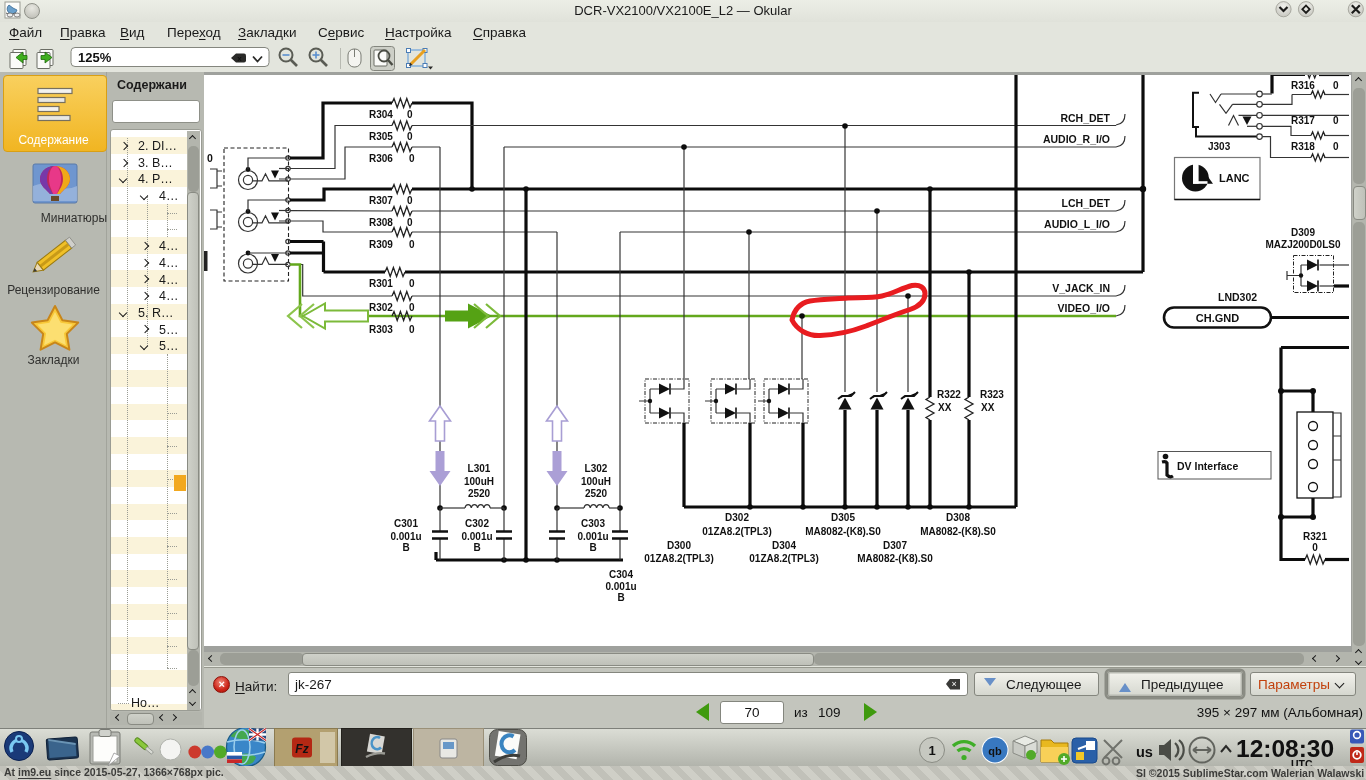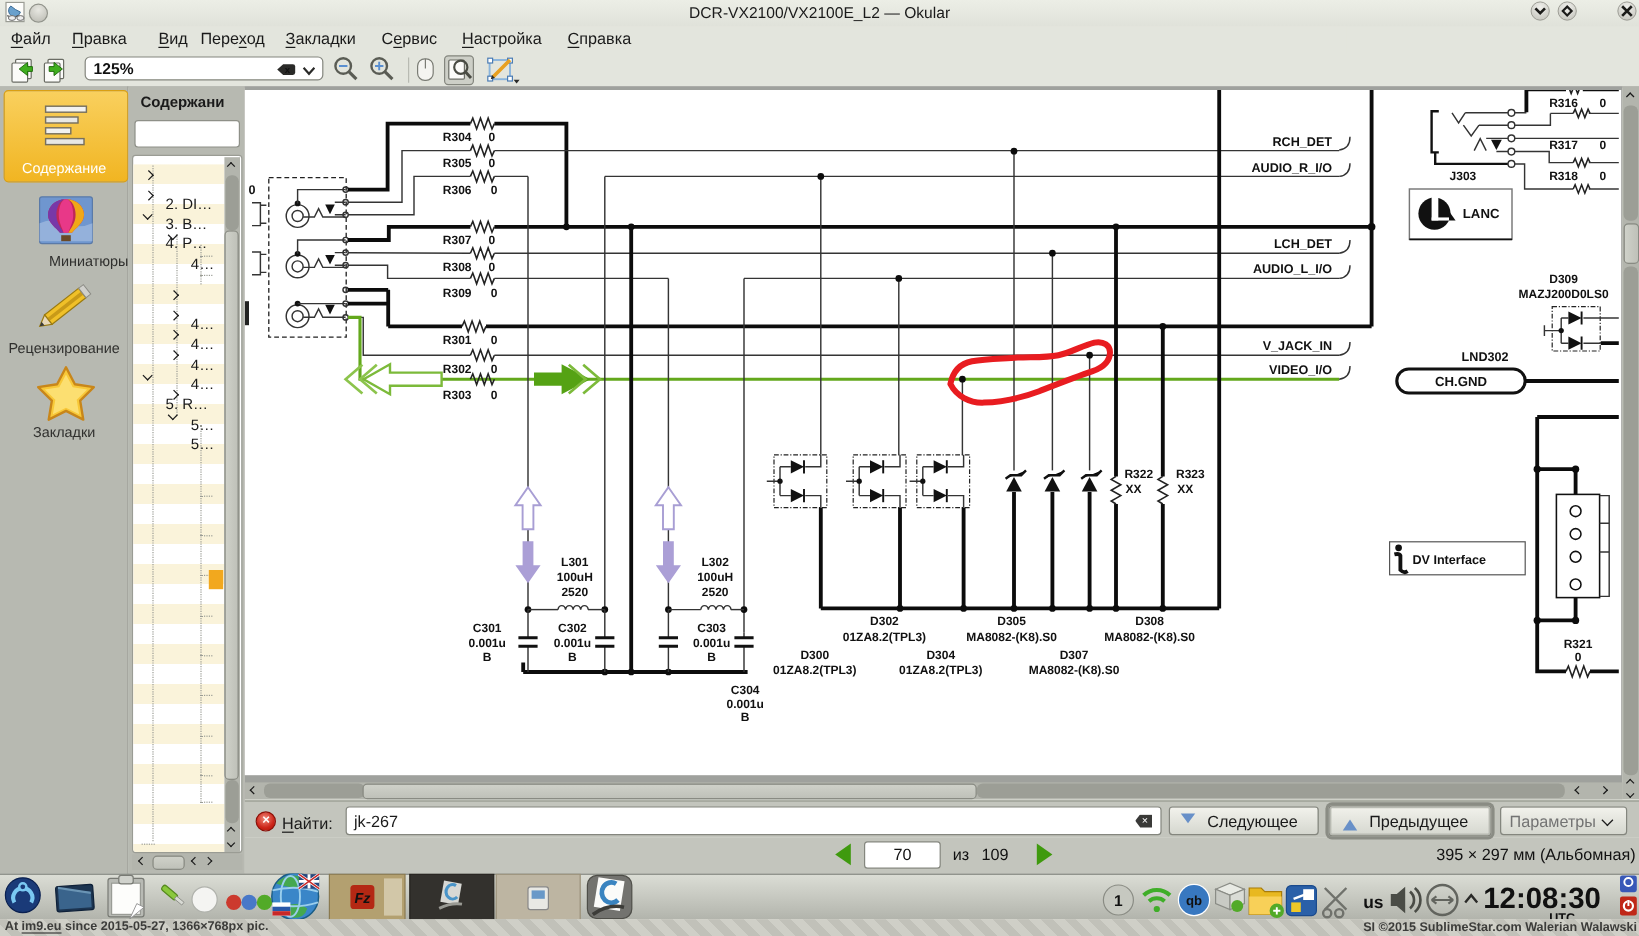--- a/index.html
+++ b/index.html
@@ -20,21 +20,21 @@
 
 #sidebar{left:0;top:72px;width:107px;height:656px;background:#b7b9b1;
  border-right:1px solid #a2a49c;box-sizing:border-box;}
 .sbtext{width:107px;text-align:center;font-size:12px;color:#30302e;}
 #tabsel{left:3px;top:75px;width:104px;height:77px;border-radius:4px;
  background:linear-gradient(#f9d05e,#f1b522);border:1px solid #d99f14;box-sizing:border-box;}
 
 #treepanel{left:107px;top:72px;width:97px;height:656px;background:#b7b9b1;}
 #treebox{left:110px;top:129px;width:92px;height:582px;background:#fff;border:1px solid #9a9c94;
  border-radius:3px;box-sizing:border-box;overflow:hidden;}
-.titem{position:absolute;font-size:12.5px;color:#1a1a1a;top:1px;white-space:nowrap;margin-top:24px;}
+.titem{position:absolute;font-size:12.5px;color:#1a1a1a;top:1px;white-space:nowrap;}
 .tick{position:absolute;left:56px;width:10px;height:1px;border-top:1px dotted #9a9c94;}
 .chev,.chevd,.chevu,.chevdn,.chevl,.chevr{position:absolute;width:5px;height:5px;
  border-right:1.7px solid #1a1a1a;border-bottom:1.7px solid #1a1a1a;}
 .chev{transform:rotate(-45deg);}
 .chevd{transform:rotate(45deg);}
 .chevu{transform:rotate(-135deg);width:4px;height:4px;}
 .chevdn{transform:rotate(45deg);width:4px;height:4px;}
 .chevl{transform:rotate(135deg);width:4px;height:4px;}
 .chevr{transform:rotate(-45deg);width:4px;height:4px;}
 
@@ -81,21 +81,21 @@
  <circle cx="1306" cy="9.2" r="7.6" fill="url(#wb)" stroke="#9a9a92" stroke-width="0.8"></circle>
  <circle cx="1355.8" cy="9.2" r="7.6" fill="url(#wb)" stroke="#9a9a92" stroke-width="0.8"></circle>
  <path d="M1279.5,7 l4,4 4,-4" fill="none" stroke="#1c1c1a" stroke-width="2.2"></path>
  <rect x="1303.4" y="6.6" width="5.2" height="5.2" fill="none" stroke="#1c1c1a" stroke-width="1.8" transform="rotate(45 1306 9.2)"></rect>
  <path d="M1351.8,5.2 l8,8 M1359.8,5.2 l-8,8" stroke="#1c1c1a" stroke-width="2.2"></path>
 </svg>
 
 <div class="abs" id="menubar">
  <span style="left:9px;"><u>Ф</u>айл</span>
  <span style="left:60px;"><u>П</u>равка</span>
- <span style="left:132px;text-align:center;"><u>В</u>ид</span>
+ <span style="left:120px;text-align:center;"><u>В</u>ид</span>
  <span style="left:167px;">Пере<u>х</u>од</span>
  <span style="left:238px;"><u>З</u>акладки</span>
  <span style="left:318px;">С<u>е</u>рвис</span>
  <span style="left:385px;"><u>Н</u>астройка</span>
  <span style="left:473px;text-align:right;"><u>С</u>правка</span>
 </div>
 
 <div class="abs" id="toolbar"></div>
 <svg class="abs" style="left:0;top:45px;" width="450" height="27" viewBox="0 45 450 27">
 
@@ -645,21 +645,21 @@
 <div class="abs" style="left:946px;top:678.5px;width:14px;height:11px;background:#3a3a38;
  clip-path:polygon(30% 0,100% 0,100% 100%,30% 100%,0 50%);"></div>
 <div class="abs" style="left:951.5px;top:678.5px;color:#fff;font-size:9px;">×</div>
 <div class="abs btn" style="left:974px;top:672px;width:125px;height:24px;"></div>
 <div class="abs" style="left:984px;top:678px;width:0;height:0;border:6px solid transparent;border-top:8px solid #6890c8;"></div>
 <div class="abs" style="left:1006px;top:677px;font-size:13.5px;color:#1a1a1a;">Следующее</div>
 <div class="abs btn" style="left:1107px;top:671px;width:136px;height:26px;box-shadow:0 0 0 1.5px #b8bab2 inset, 0 0 0 2.5px #8a8c84;"></div>
 <div class="abs" style="left:1119px;top:677px;width:0;height:0;border:6px solid transparent;border-bottom:9px solid #6890c8;"></div>
 <div class="abs" style="left:1141px;top:677px;font-size:13.5px;color:#1a1a1a;">Предыдущее</div>
 <div class="abs btn" style="left:1250px;top:672px;width:106px;height:24px;"></div>
-<div class="abs" style="left:1258px;top:677px;font-size:13.5px;color:#737373;">Параметры</div>
+<div class="abs" style="left:1258px;top:677px;font-size:13.5px;color:#c2410c;">Параметры</div>
 <div class="abs" style="left:1336px;top:680px;width:6px;height:6px;border-right:1.7px solid #1a1a1a;border-bottom:1.7px solid #1a1a1a;transform:rotate(45deg);"></div>
 
 <div class="abs" style="left:696px;top:703px;width:0;height:0;border:9px solid transparent;border-right:13px solid #3f9a0e;border-left:none;"></div>
 <div class="abs" style="left:720px;top:701px;width:64px;height:23px;background:#fff;border:1px solid #84867e;border-radius:3px;box-sizing:border-box;"></div>
 <div class="abs" style="left:720px;top:705px;width:64px;text-align:center;font-size:13.5px;color:#111;">70</div>
 <div class="abs" style="left:794px;top:705px;font-size:13.5px;color:#111;">из</div>
 <div class="abs" style="left:818px;top:705px;font-size:13.5px;color:#111;">109</div>
 <div class="abs" style="left:864px;top:703px;width:0;height:0;border:9px solid transparent;border-left:13px solid #3f9a0e;border-right:none;"></div>
 <div class="abs" style="left:1000px;top:705px;width:363px;text-align:right;font-size:13.5px;color:#111;">395 × 297 мм (Альбомная)</div>
 

